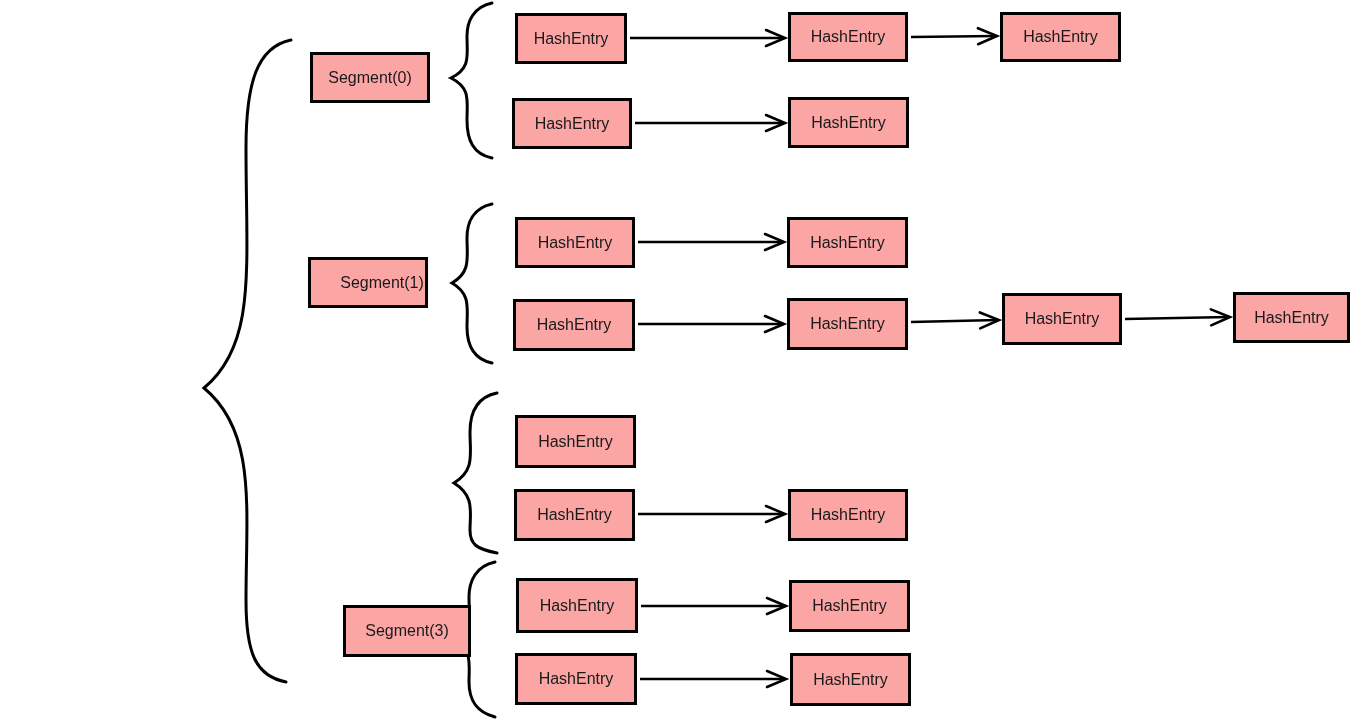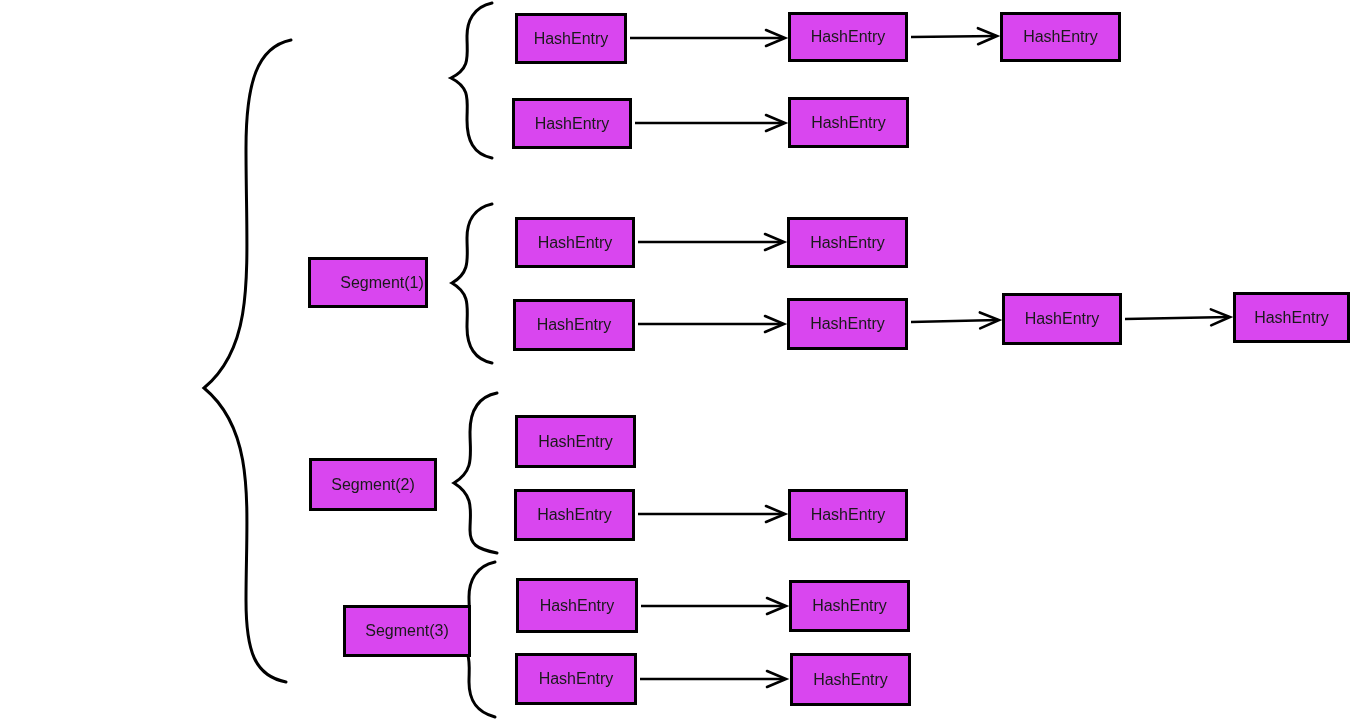--- a/index.html
+++ b/index.html
@@ -17,21 +17,21 @@
   }
   #wires {
     position: absolute;
     left: 0; top: 0;
     width: 1352px; height: 720px;
   }
   .node {
     position: absolute;
     box-sizing: border-box;
     border: 3px solid #000000;
-    background: #d946ef;
+    background: #fca5a5;
     color: #1a1a1a;
     display: flex;
     align-items: center;
     justify-content: center;
     font-size: 16px;
     line-height: 1;
     white-space: nowrap;
   }
 </style>
 </head>
@@ -59,22 +59,22 @@
     <line x1="638" y1="242" x2="783" y2="242" stroke="#000000" stroke-width="2.6" marker-end="url(#arrowhead)"></line>
     <line x1="638" y1="324" x2="783" y2="324" stroke="#000000" stroke-width="2.6" marker-end="url(#arrowhead)"></line>
     <line x1="911" y1="322" x2="998" y2="320" stroke="#000000" stroke-width="2.6" marker-end="url(#arrowhead)"></line>
     <line x1="1125" y1="319" x2="1229" y2="317" stroke="#000000" stroke-width="2.6" marker-end="url(#arrowhead)"></line>
     <line x1="638" y1="514" x2="784" y2="514" stroke="#000000" stroke-width="2.6" marker-end="url(#arrowhead)"></line>
     <line x1="641" y1="606" x2="785" y2="606" stroke="#000000" stroke-width="2.6" marker-end="url(#arrowhead)"></line>
     <line x1="640" y1="679" x2="785" y2="679" stroke="#000000" stroke-width="2.6" marker-end="url(#arrowhead)"></line>
   </svg>
 
 
+  <div class="node" style="left:310px; top:52px;  width:120px; height:51px;">Segment(0)</div>
   <div class="node" style="left:308px; top:257px; width:120px; height:51px;padding-left:28px;">Segment(1)</div>
-  <div class="node" style="left:309px; top:458px; width:128px; height:53px;">Segment(2)</div>
   <div class="node" style="left:310px; top:605px; width:128px; height:52px;margin-left:33px;">Segment(3)</div>
 
   <div class="node" style="left:515px;  top:13px; width:112px; height:51px;">HashEntry</div>
   <div class="node" style="left:788px;  top:12px; width:120px; height:50px;">HashEntry</div>
   <div class="node" style="left:1000px; top:12px; width:121px; height:50px;">HashEntry</div>
 
   <div class="node" style="left:512px; top:98px; width:120px; height:51px;">HashEntry</div>
   <div class="node" style="left:788px; top:97px; width:121px; height:51px;">HashEntry</div>
 
   <div class="node" style="left:515px; top:217px; width:120px; height:51px;">HashEntry</div>

